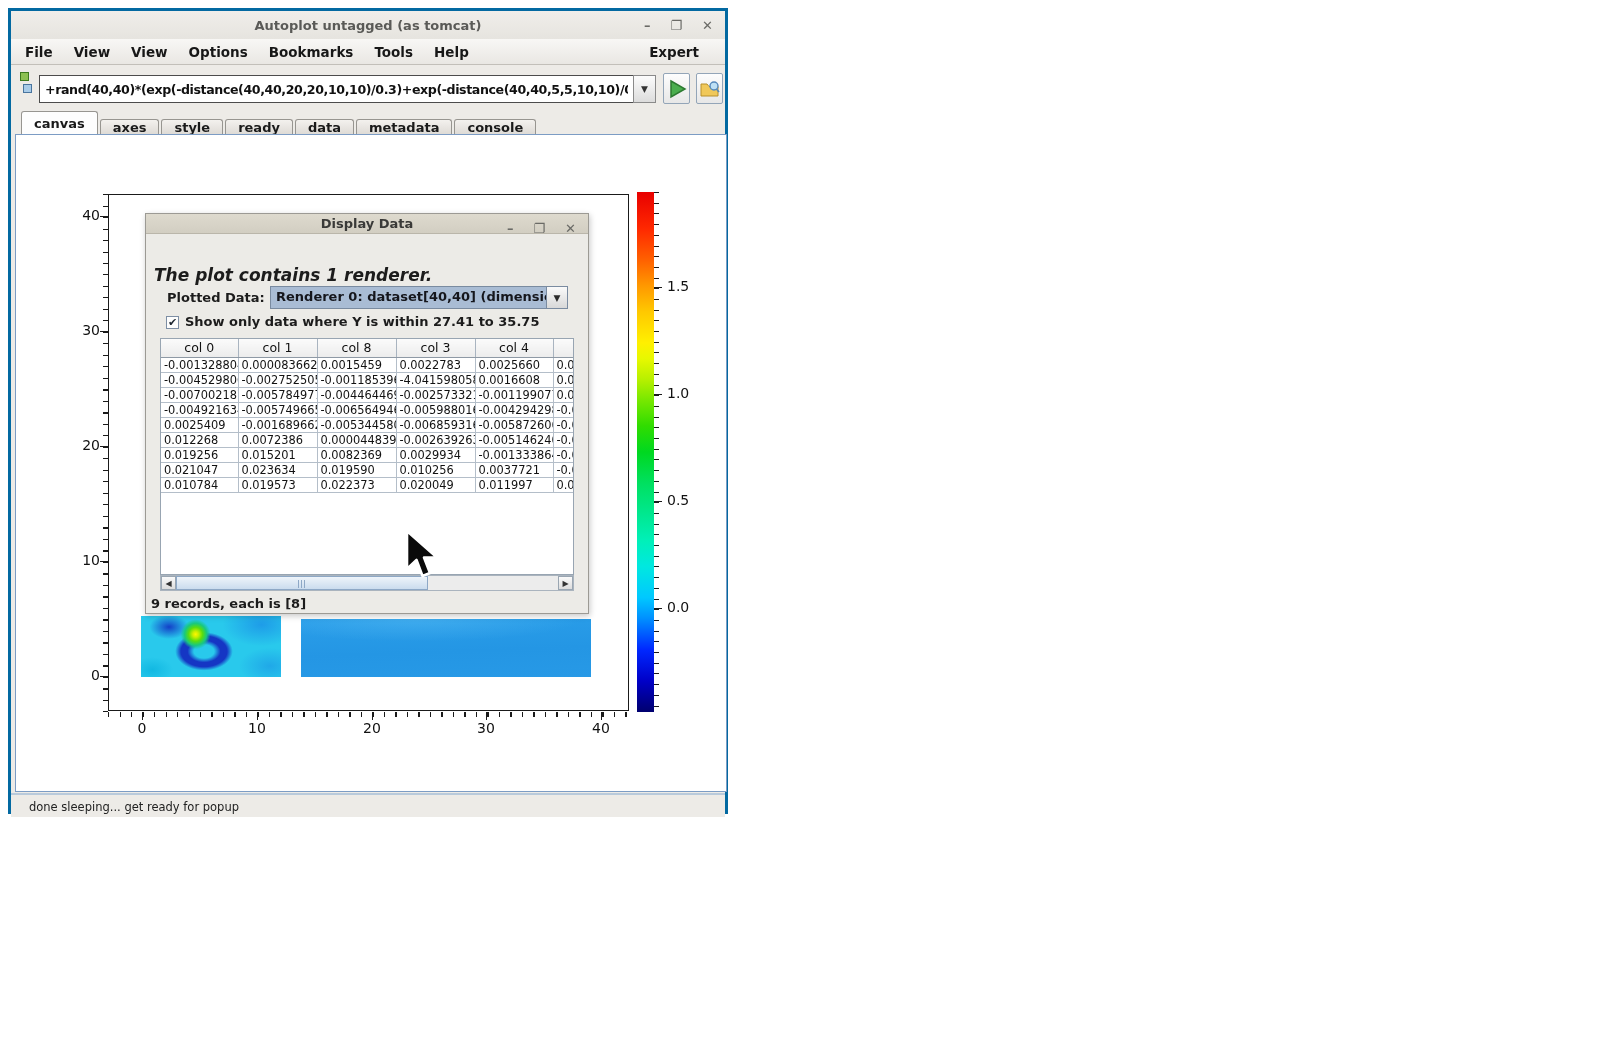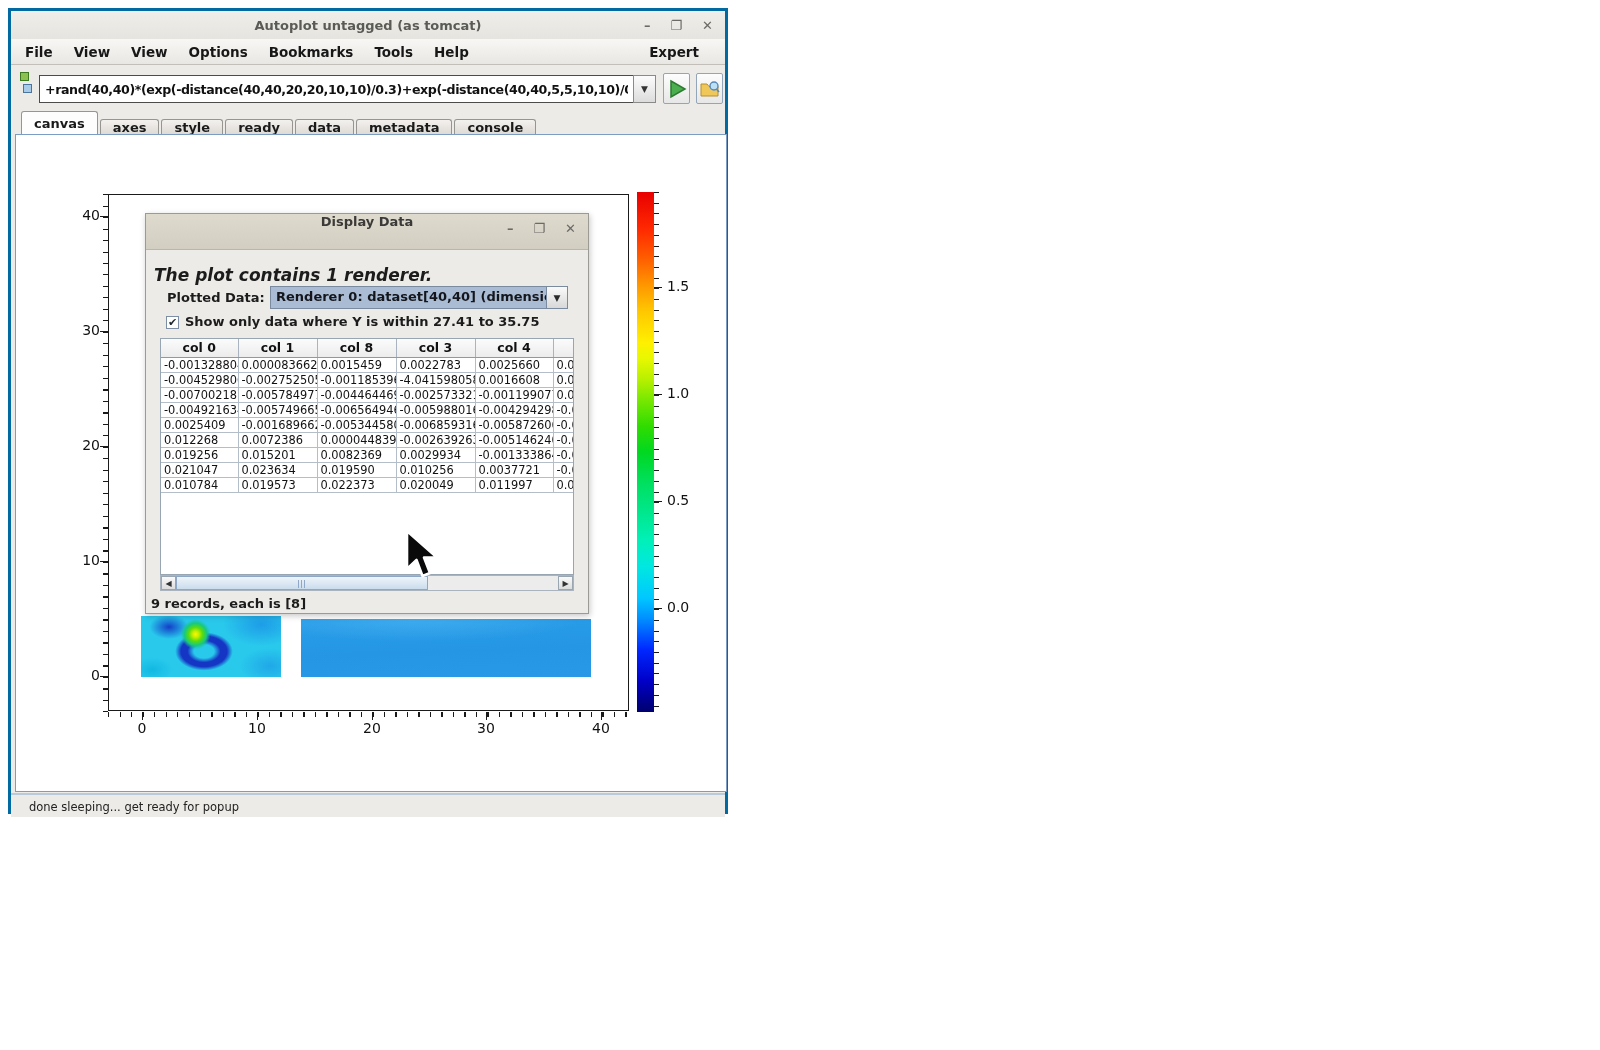--- a/index.html
+++ b/index.html
@@ -80,40 +80,40 @@
       radial-gradient(ellipse 54px 30px at 86% 14%, #1e9ce8 0, rgba(30,156,232,0) 72%),
       radial-gradient(ellipse 44px 26px at 92% 82%, #20a8e8 0, rgba(32,168,232,0) 70%);}
   #heat-right{position:absolute;left:285px;top:484px;width:290px;height:58px;
     background:linear-gradient(178deg,#2a9ee9 0%,#2496e4 55%,#2799e6 100%);}
   #heat-right:before{content:"";position:absolute;left:0;top:0;width:100%;height:40%;
     background:radial-gradient(ellipse 220px 30px at 40% 0%, rgba(90,190,245,0.45), rgba(90,190,245,0) 75%);}
 
   
   #dialog{position:absolute;left:129px;top:78px;width:444px;height:401px;background:#ecebe7;
     border:1px solid #9c9a94;box-shadow:1px 2px 6px rgba(0,0,0,0.22);}
-  #dlg-titlebar{position:absolute;left:0;top:0;width:100%;height:36px;
+  #dlg-titlebar{position:absolute;left:0;top:0;width:100%;height:20px;
     background:linear-gradient(#dedace,#d2cec2);border-bottom:1px solid #bab6aa;
-    display:flex;justify-content:center;}
+    display:flex;align-items:center;justify-content:center;}
   #dlg-titlebar .title{font-size:13px;font-weight:600;color:#3a3a38;}
   #dlg-intro{position:absolute;left:8px;top:51px;font-size:17px;font-weight:600;color:#1c1c1c;font-style:italic;}
   #plotted-label{position:absolute;left:21px;top:76px;font-size:13px;font-weight:600;color:#1c1c1c;}
   #combo{position:absolute;left:124px;top:72px;width:298px;height:23px;border:1px solid #7a8ba0;display:flex;}
   #combo .value{flex:1;background:#a9bcd4;font-size:13px;font-weight:600;color:#15161c;
     padding:2px 5px;white-space:nowrap;overflow:hidden;}
   #combo .arrow{width:21px;background:linear-gradient(#fafafa,#d8d8d8);border-left:1px solid #7a8ba0;
     display:flex;align-items:center;justify-content:center;font-size:9px;color:#2a2a2a;}
   #filter-box{position:absolute;left:20px;top:102px;width:13px;height:13px;background:#fdfdfd;
     border:1px solid #7d8ea4;font-size:11px;line-height:11px;text-align:center;color:#1d2530;font-weight:700;}
   #filter-label{position:absolute;left:39px;top:100px;font-size:13px;font-weight:600;color:#1c1c1c;}
 
   #table-wrap{position:absolute;left:14px;top:124px;width:414px;height:237px;background:#fff;
     border:1px solid #98a5b2;overflow:hidden;}
   table{border-collapse:collapse;table-layout:fixed;width:414px;}
   th{height:18px;background:linear-gradient(#fbfbfb,#ececec);border-right:1px solid #a9b4c0;
-    border-bottom:1px solid #8e99a5;font-size:12.5px;font-weight:700;color:#111;padding:0;text-align:center;}
+    border-bottom:1px solid #8e99a5;font-size:12.5px;font-weight:400;color:#111;padding:0;text-align:center;}
   td{height:14.7px;border-right:1px solid #b4bec9;border-bottom:1px solid #b4bec9;
     font-size:11.4px;color:#111;padding:0 0 0 3px;white-space:nowrap;overflow:hidden;}
 
   #hscroll{position:absolute;left:14px;top:361px;width:414px;height:16px;background:#ececec;
     border:1px solid #aab4be;display:block;}
   .scr-btn{position:absolute;top:0;width:15px;height:14px;background:linear-gradient(#fafafa,#dcdcdc);
     border:1px solid #9aa6b2;font-size:8px;line-height:13px;text-align:center;color:#333;}
   #scr-left{left:0;}
   #scr-right{right:0;}
   #scr-thumb{position:absolute;left:15px;top:0;width:252px;height:14px;

